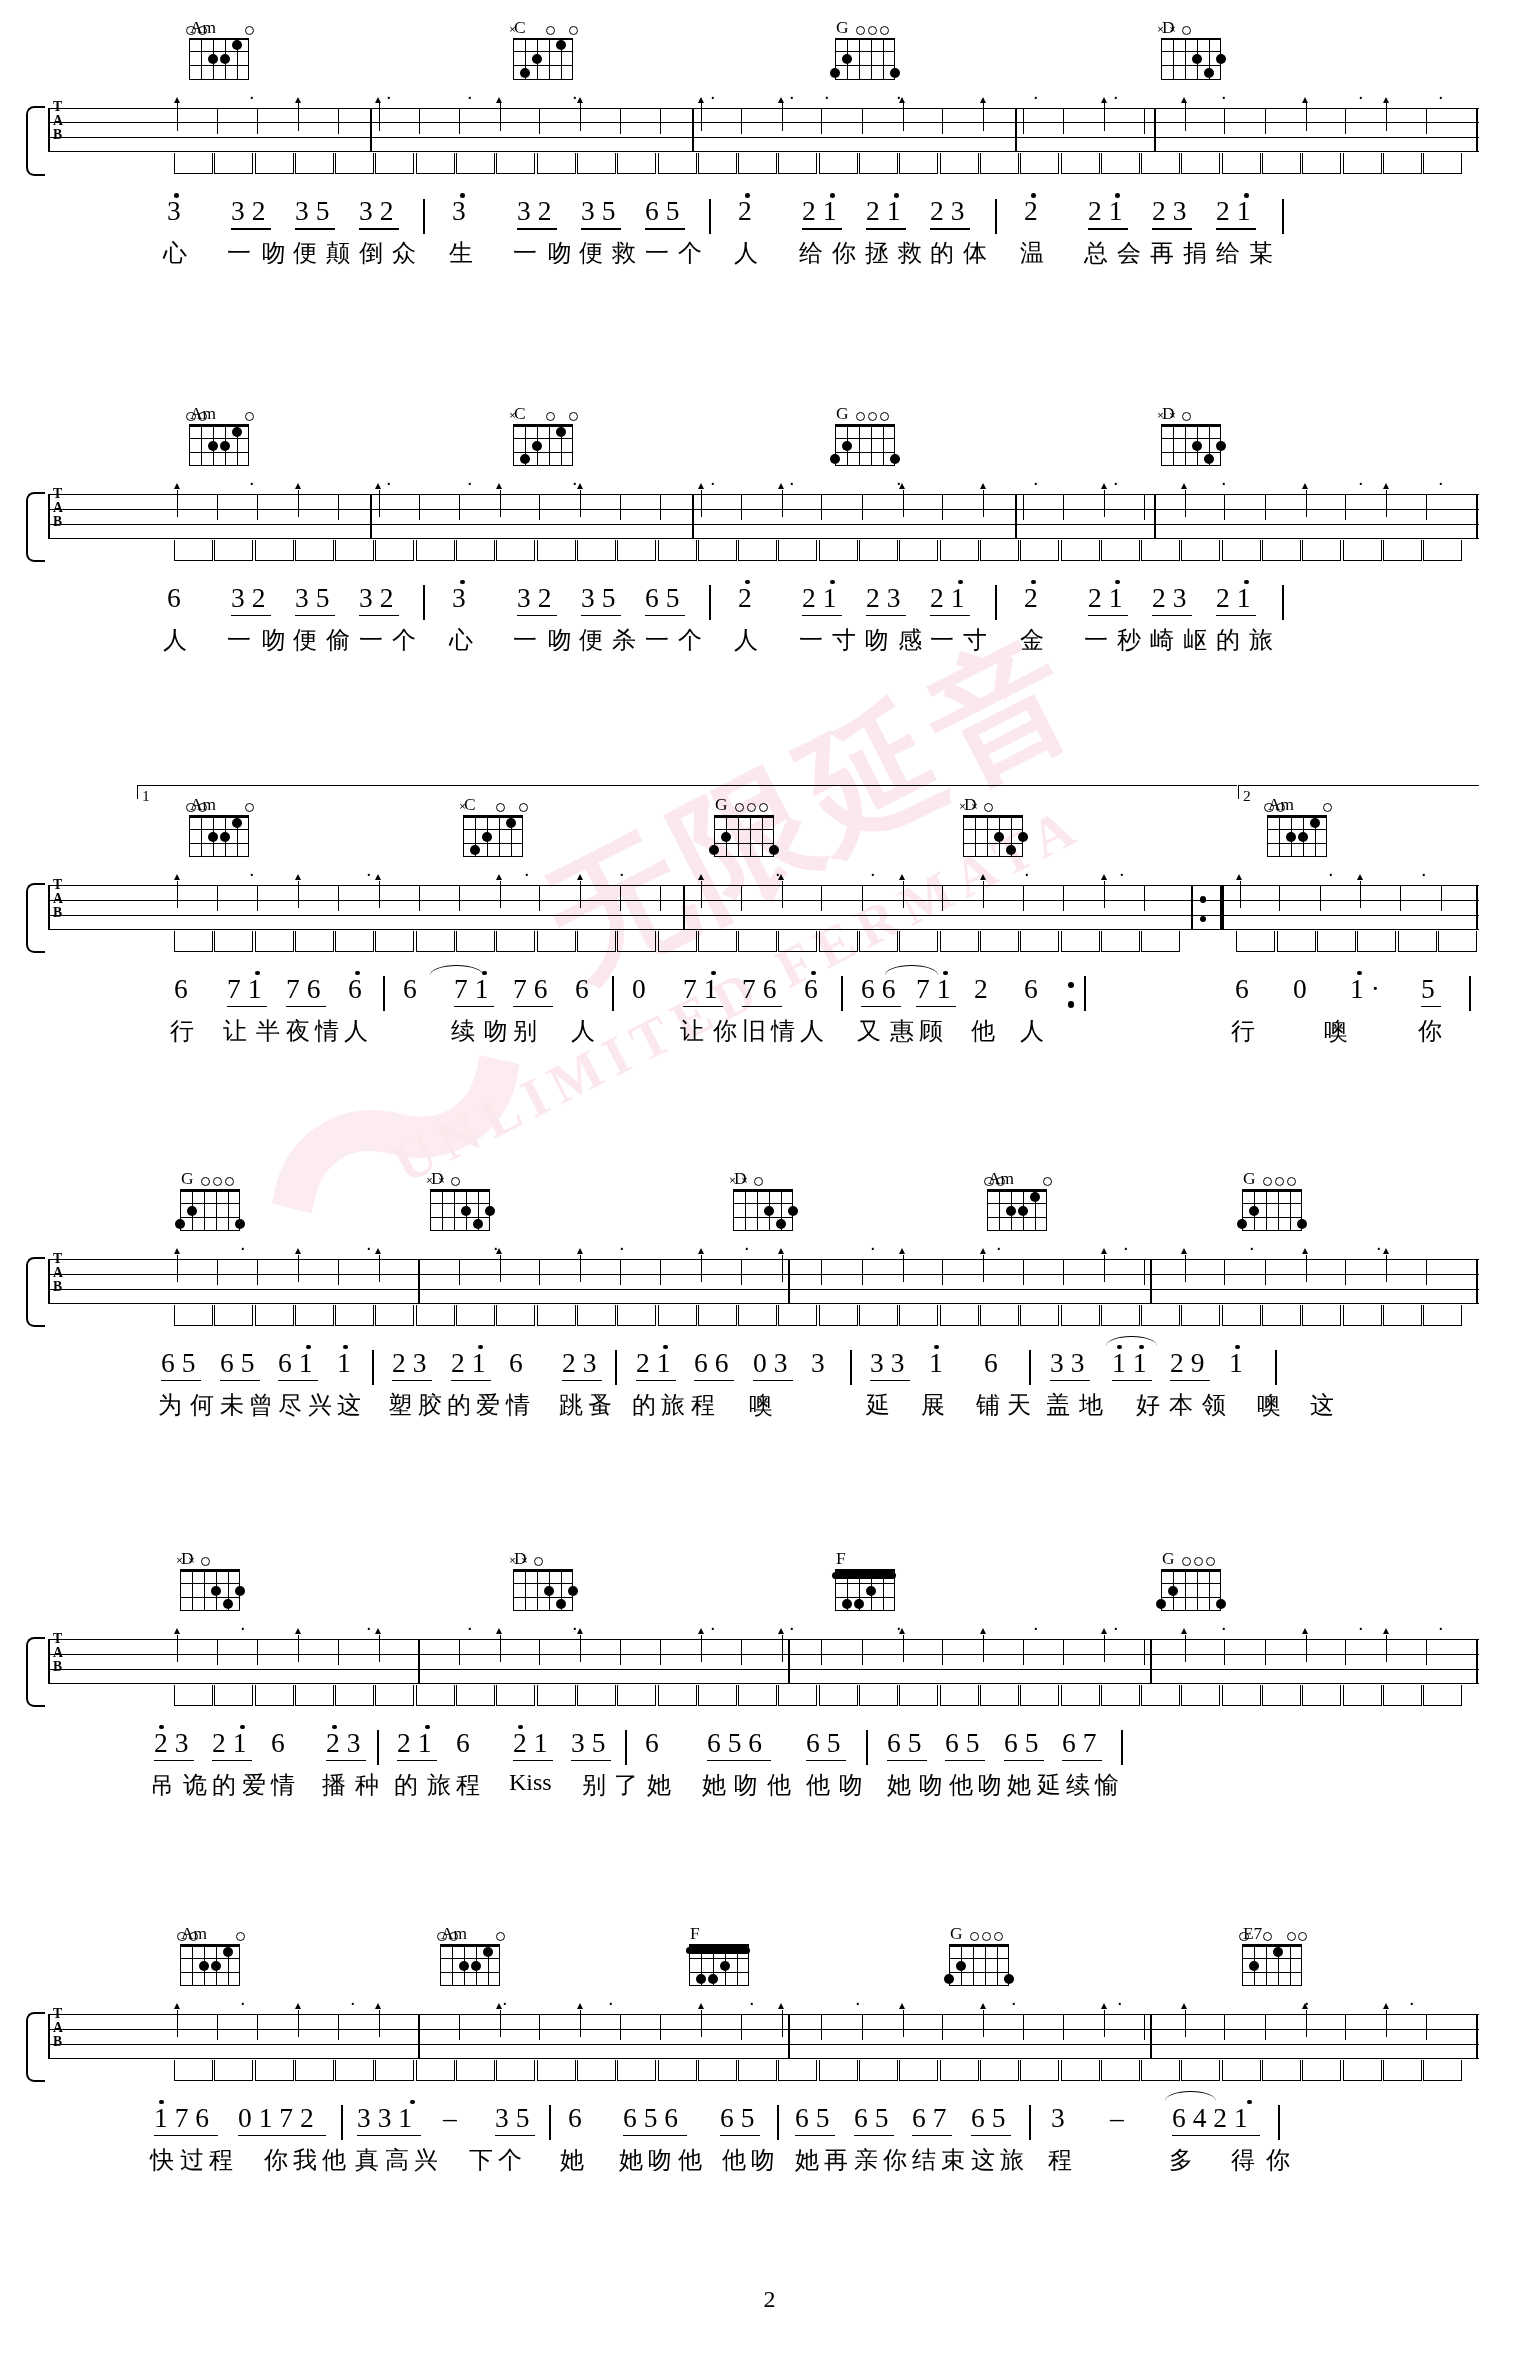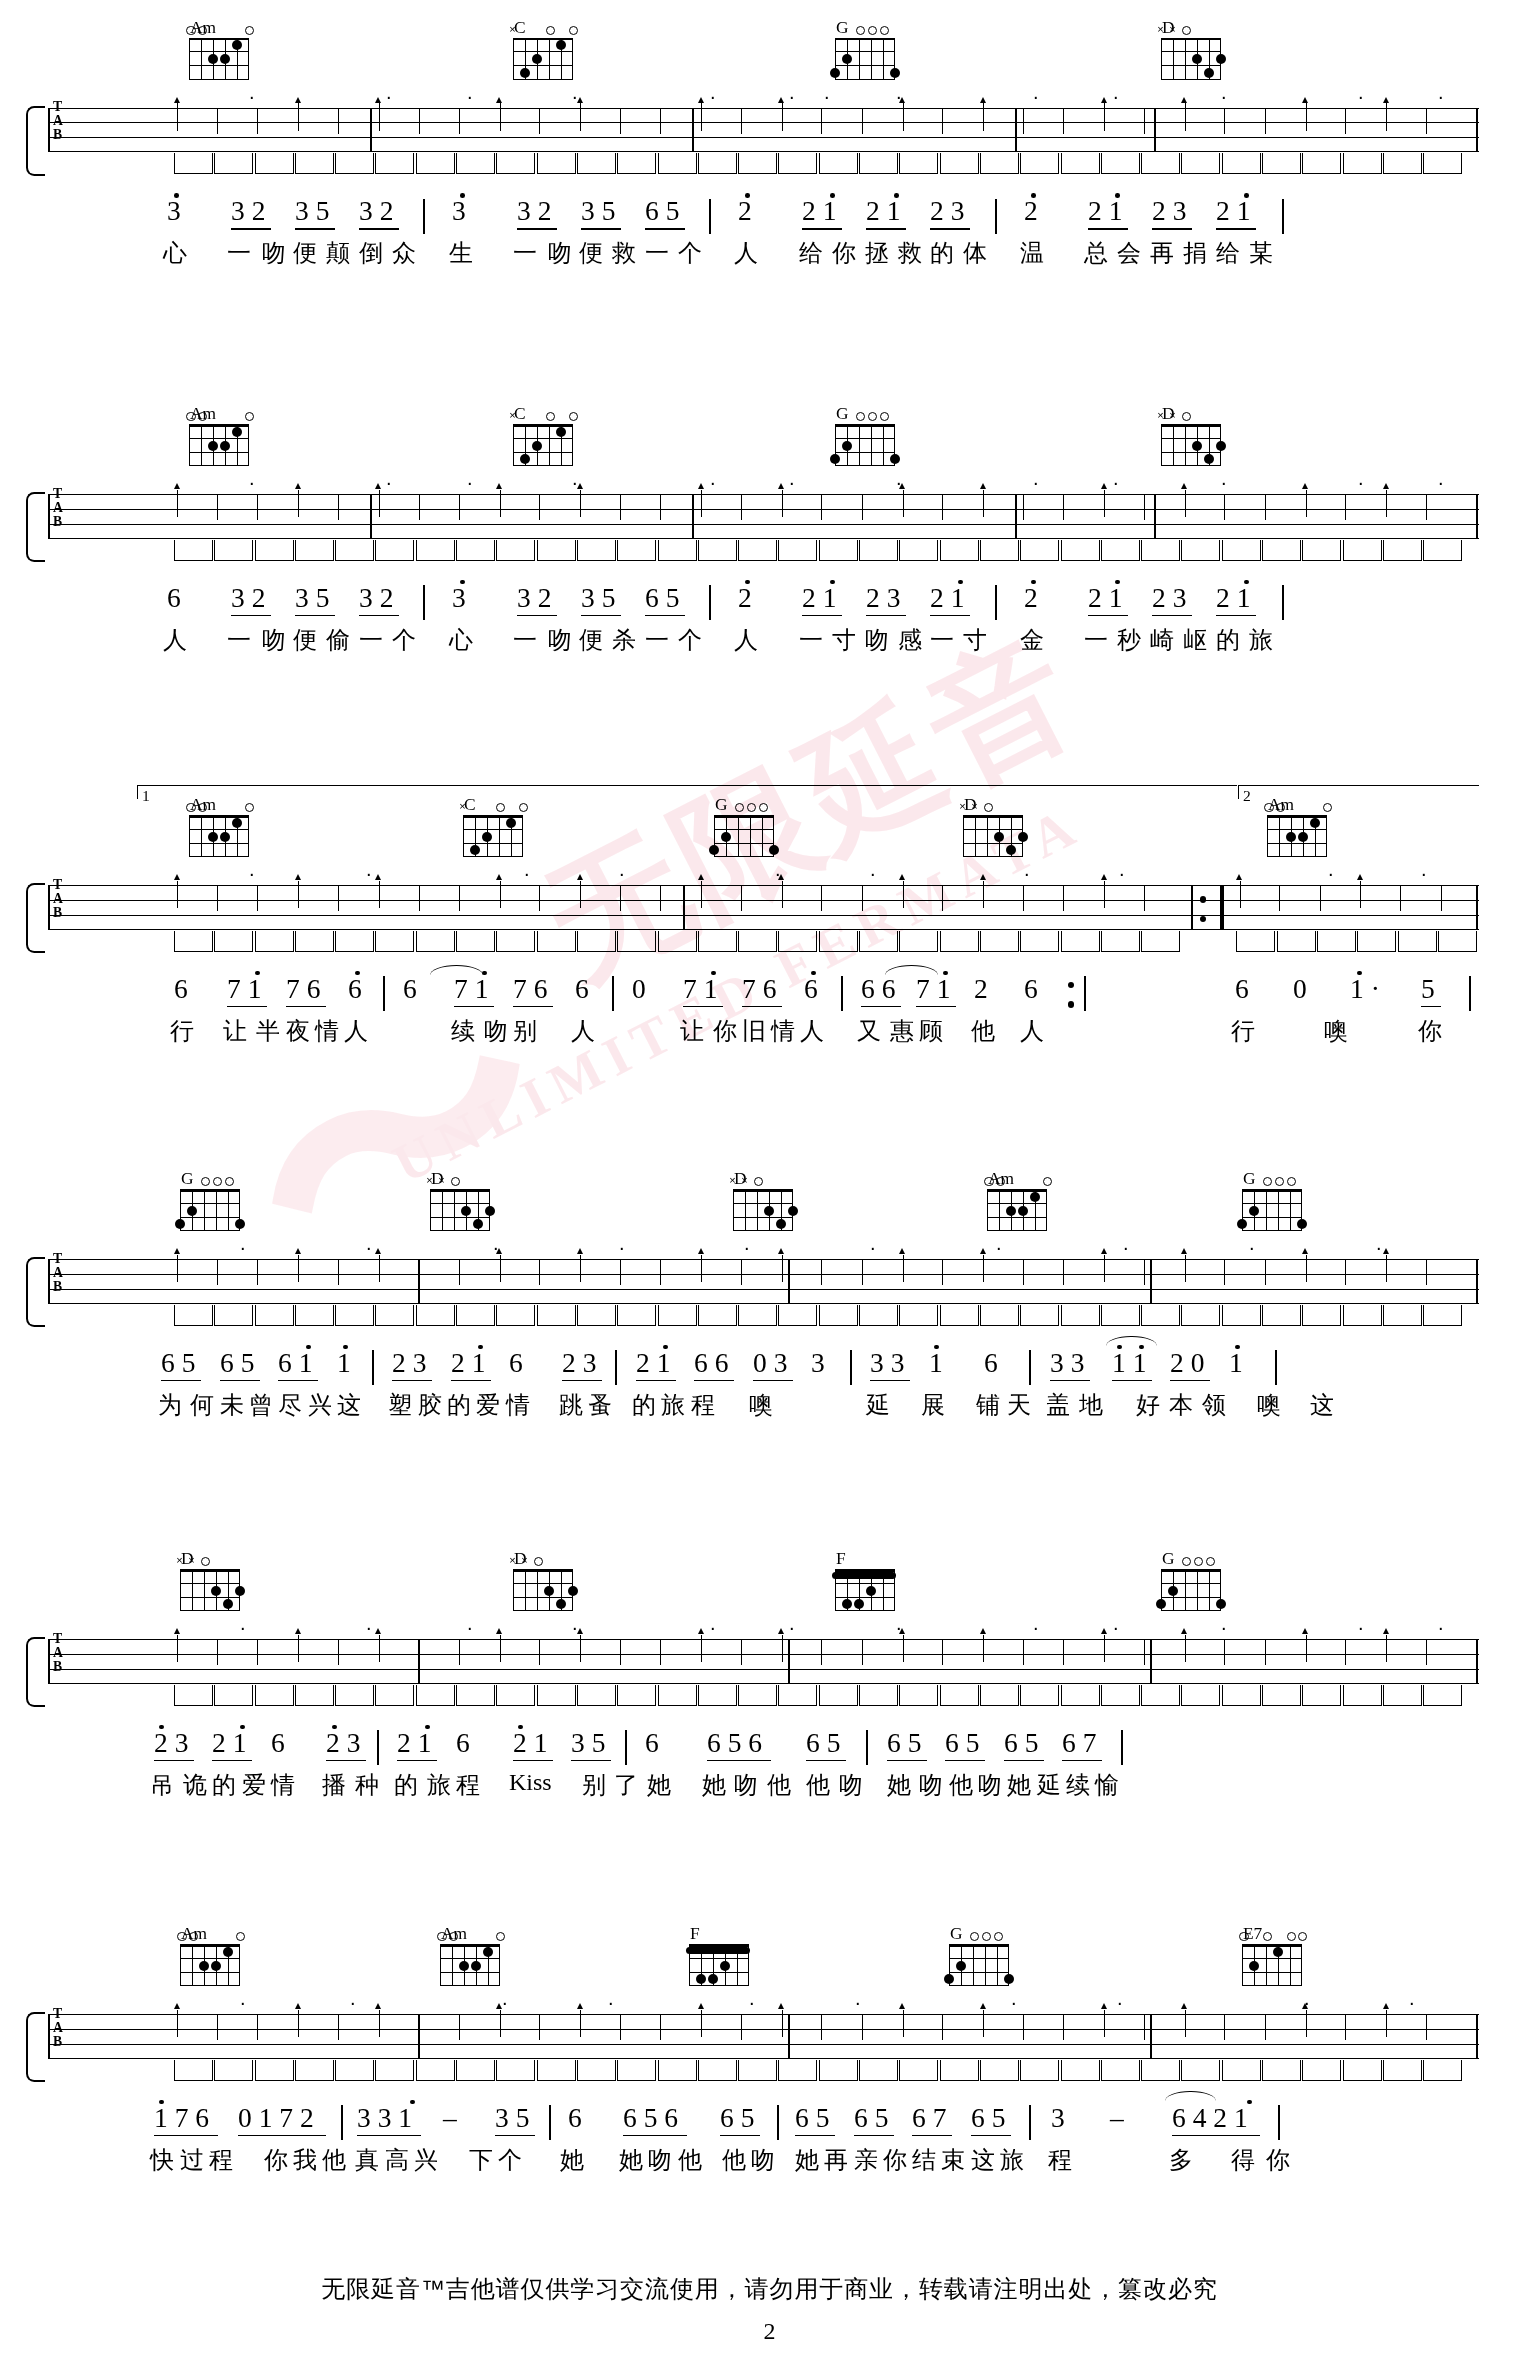--- a/index.html
+++ b/index.html
@@ -1176,21 +1176,21 @@
         <div class="dotabove" style="left:934px;top:-1.8px;"></div>
       <div class="num" style="left:984px;">6</div>
       <div class="bline" style="left:1029px;top:3.7px;height:35px;"></div>
       <div class="num" style="left:1050px;">3 3</div>
         <div class="underline1" style="left:1050px;top:33px;width:40px;"></div>
       <div class="num" style="left:1112px;">1 1</div>
         <div class="underline1" style="left:1112px;top:33px;width:40px;"></div>
         <div class="dotabove" style="left:1117px;top:-1.8px;"></div>
         <div class="dotabove" style="left:1139px;top:-1.8px;"></div>
       <div class="slur" style="left:1106px;top:-11px;width:51px;"></div>
-      <div class="num" style="left:1170px;">2 0</div>
+      <div class="num" style="left:1170px;">2 9</div>
         <div class="underline1" style="left:1170px;top:33px;width:40px;"></div>
       <div class="num" style="left:1229px;">1</div>
         <div class="dotabove" style="left:1235px;top:-1.8px;"></div>
       <div class="bline" style="left:1275px;top:3.7px;height:35px;"></div>
     </div>
     <div class="lyricline">
       <div class="lyr" style="left:158px;">为</div>
       <div class="lyr" style="left:190px;">何</div>
       <div class="lyr" style="left:220px;">未</div>
       <div class="lyr" style="left:249px;">曾</div>
@@ -1766,20 +1766,17 @@
       <div class="lyr" style="left:971px;">这</div>
       <div class="lyr" style="left:1000px;">旅</div>
       <div class="lyr" style="left:1048px;">程</div>
       <div class="lyr" style="left:1169px;">多</div>
       <div class="lyr" style="left:1231px;">得</div>
       <div class="lyr" style="left:1266px;">你</div>
     </div>
   </div>
 
   <div class="footer" style="top:2273px;">
-    <div class="note">
-      <span style="font-family:'Liberation Sans',sans-serif;">无限延音™吉他谱仅供学习交流使用，请勿用于商业，转载请注明出处，篡改必究</span>
-    </div>
     <div class="pageno">2</div>
   </div>
 
 </div>
 
 
 </body></html>

